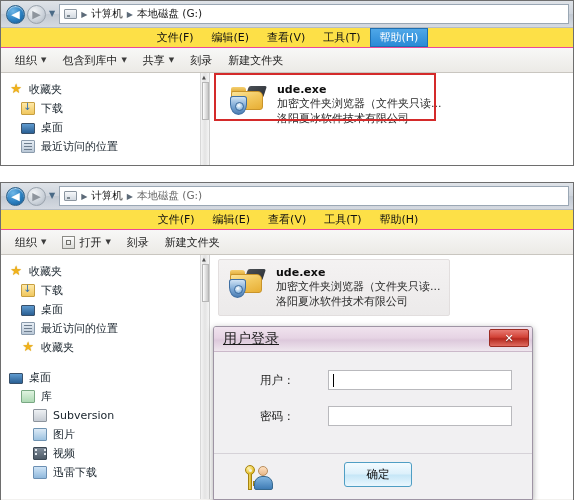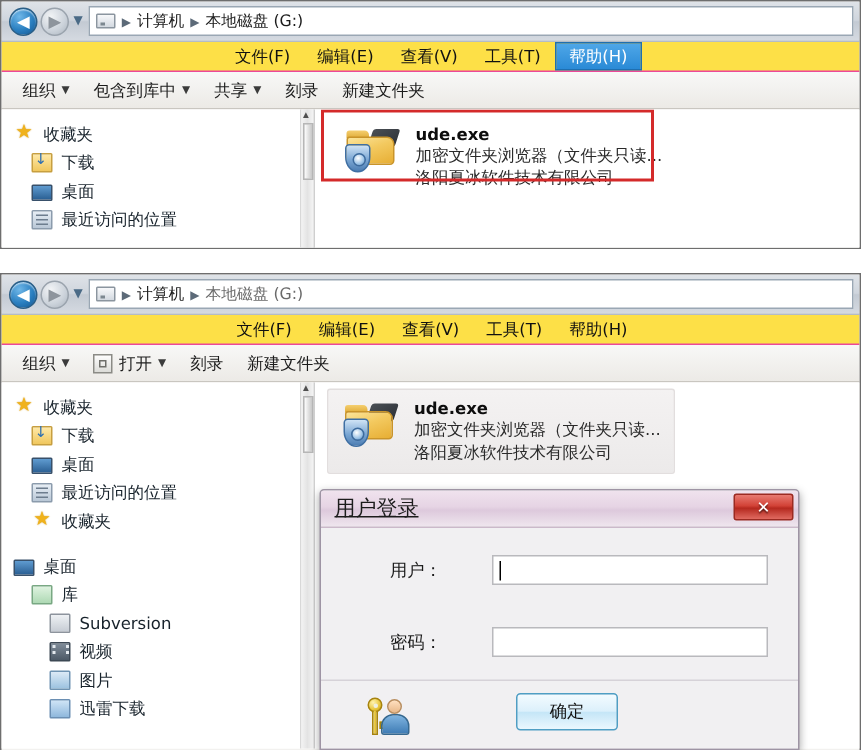--- a/index.html
+++ b/index.html
@@ -329,21 +329,21 @@
     text-shadow: 0 1px 1px rgba(0,0,0,.5);
   }
   .dlg-body {
     height: 102px;
     background: #f1f0f2;
     border-bottom: 1px solid #d6d2d8;
     padding: 18px 16px 0 16px;
   }
   .formrow {
     display: flex; align-items: center;
-    margin-bottom: 28px;
+    margin-bottom: 16px;
   }
   .formlabel {
     width: 98px;
     text-align: left;
     padding-left: 30px;
     font-size: 11.5px; color: #1a1a1a;
   }
   .forminput {
     flex: 1 1 auto;
     height: 20px;
@@ -571,26 +571,26 @@
       </div>
       <div class="navrow indent1">
         <span class="ic ic-lib"></span>
         <span>库</span>
       </div>
       <div class="navrow indent2">
         <span class="ic ic-svn"></span>
         <span>Subversion</span>
       </div>
       <div class="navrow indent2">
+        <span class="ic ic-pic"></span>
+        <span>图片</span>
+      </div>
+      <div class="navrow indent2">
         <span class="ic ic-video"></span>
         <span>视频</span>
-      </div>
-      <div class="navrow indent2">
-        <span class="ic ic-pic"></span>
-        <span>图片</span>
       </div>
       <div class="navrow indent2">
         <span class="ic ic-thunder"></span>
         <span>迅雷下载</span>
       </div>
     </div>
 
     <div class="splitter">
       <div class="thumb"></div>
     </div>

